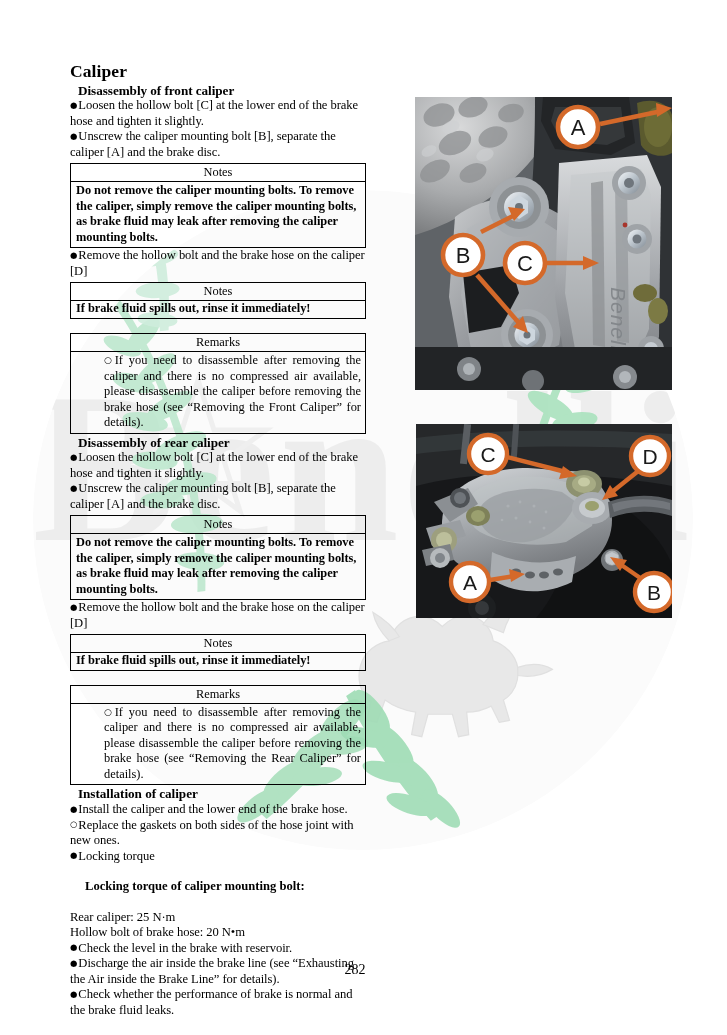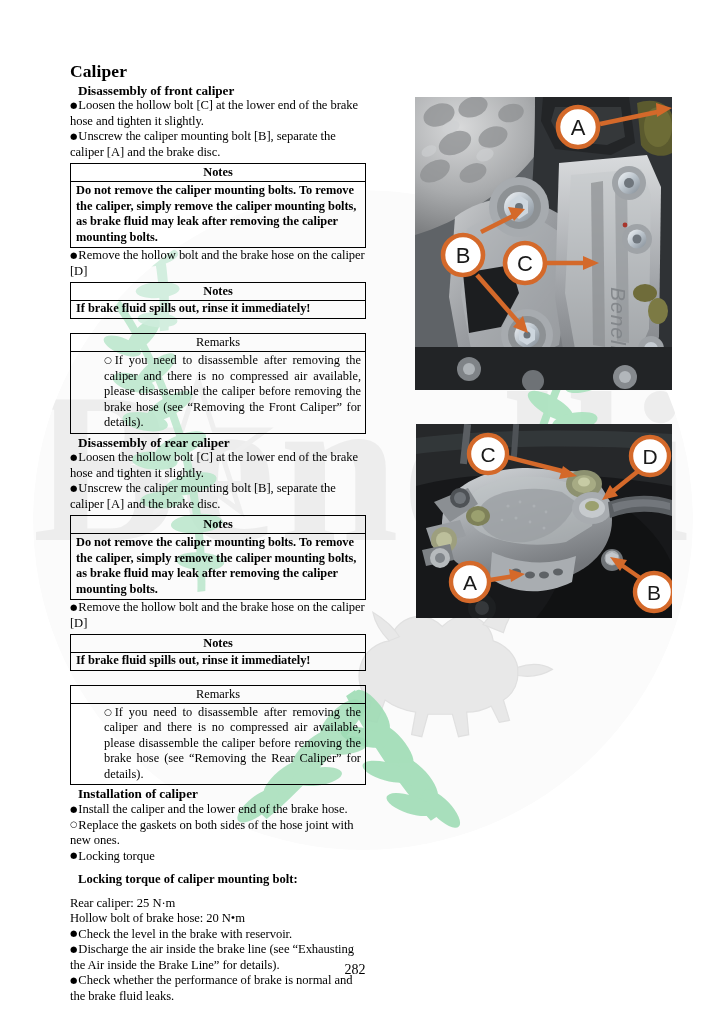--- a/index.html
+++ b/index.html
@@ -66,34 +66,34 @@
   .para .hb {
     font-family: "DejaVu Sans", sans-serif;
     font-size: 8.5px;
     vertical-align: 1.5px;
     padding-right: 1px;
   }
   .bold-line {
     font-size: 12.6px;
     font-weight: bold;
     line-height: 1.235;
-    margin: 8px;
+    margin: 15px;
   }
 
   
   .tbl {
     border: 1.1px solid #000;
     width: 296px;
     box-sizing: border-box;
     margin: 3px 0 0 0;
     background: transparent;
   }
   .tbl .thead {
     text-align: center;
-    font-weight: bold;
+    font-weight: normal;
     font-size: 12.4px;
     line-height: 1.22;
     padding: 1px 0 1px 0;
     border-bottom: 1.1px solid #000;
   }
   .tbl .tbody {
     font-size: 12.4px;
     line-height: 1.245;
     padding: 1px 4px 2px 5px;
   }

